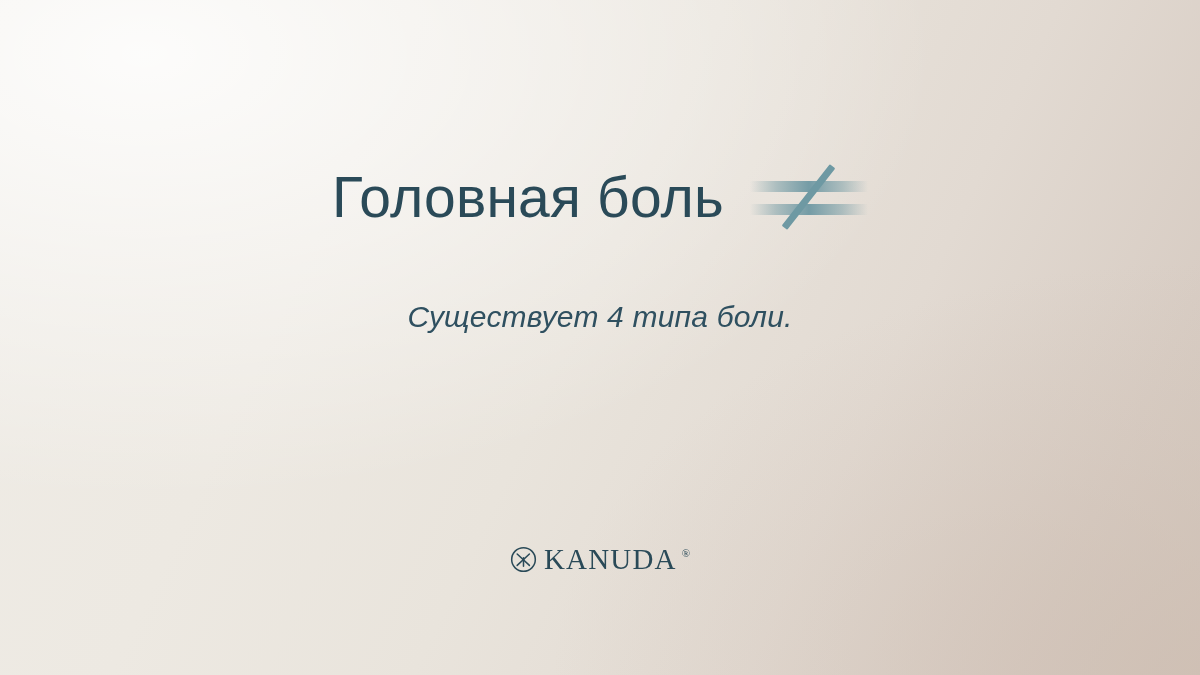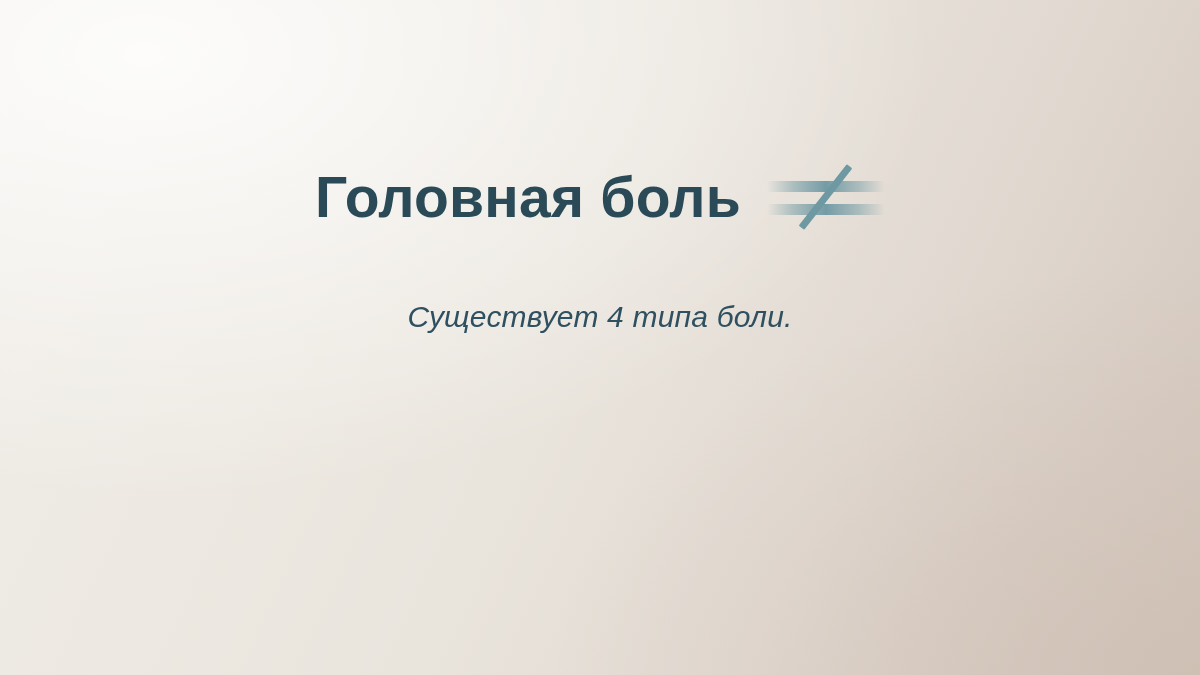--- a/index.html
+++ b/index.html
@@ -51,21 +51,21 @@
     right: 0;
     top: 160px;
     display: flex;
     align-items: center;
     justify-content: center;
     gap: 26px;
     white-space: nowrap;
   }
   .headline-text {
     font-size: 57px;
-    font-weight: 700;
+    font-weight: 400;
     letter-spacing: 0.2px;
     color: #2A4A58;
     line-height: 1.1;
   }
 
   
   .neq {
     position: relative;
     width: 118px;
     height: 74px;
@@ -163,14 +163,24 @@
       <span class="neq-bar bottom"></span>
       <span class="neq-slash"></span>
     </span>
 
   </div>
 
   <div class="subs">
     <div class="sub-line first">Существует 4 типа боли.</div>
   </div>
 
+  <div class="brand">
+    <svg class="brand-mark" viewBox="0 0 32 32">
+      <circle cx="16" cy="16" r="14" fill="none" stroke="#2A4A58" stroke-width="1.8"></circle>
+      <line x1="8.5" y1="9.5" x2="23" y2="23" stroke="#2A4A58" stroke-width="1.8" stroke-linecap="round"></line>
+      <line x1="23" y1="9.5" x2="8.5" y2="23" stroke="#2A4A58" stroke-width="1.8" stroke-linecap="round"></line>
+      <line x1="16" y1="14" x2="16" y2="24" stroke="#2A4A58" stroke-width="1.8" stroke-linecap="round"></line>
+    </svg>
+    <span class="brand-name">KANUDA</span>
+    <span class="brand-reg">®</span>
+  </div>
 
 </div>
 
 </body></html>

